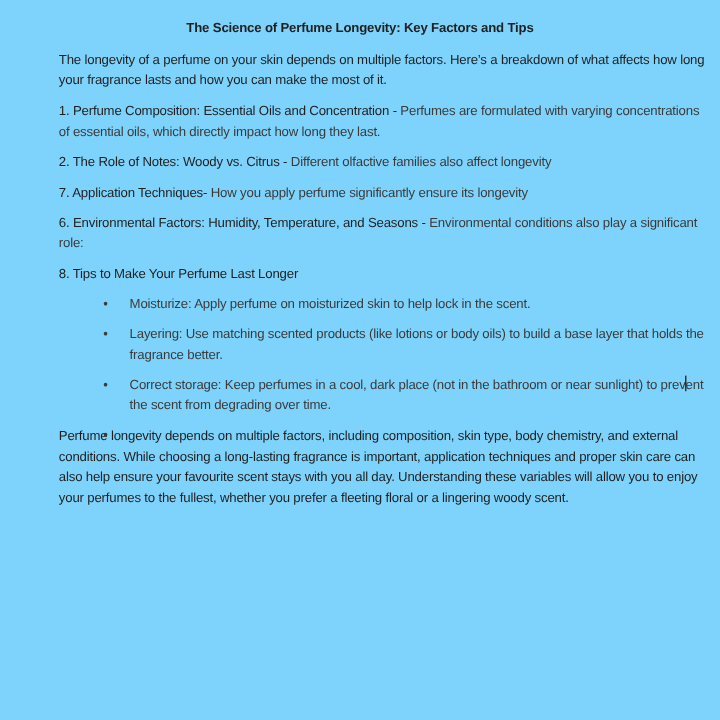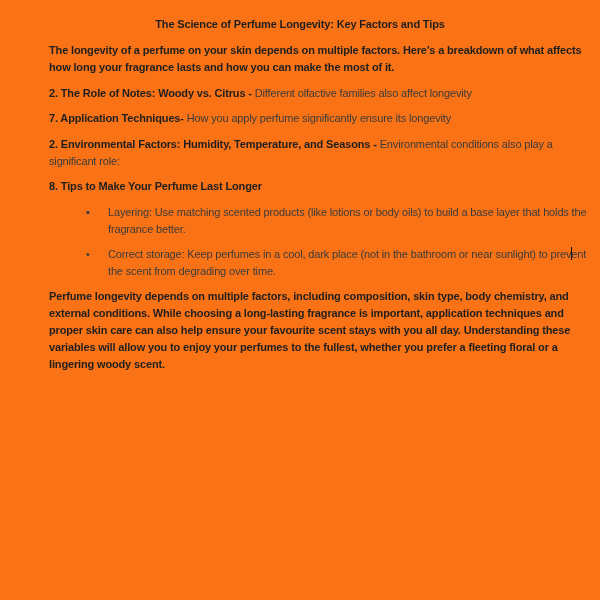--- a/index.html
+++ b/index.html
@@ -6,40 +6,40 @@
     margin: 0;
     padding: 0;
     background: #ffffff;
   }
   .page {
     position: relative;
     width: 600px;
     height: 600px;
     box-sizing: border-box;
     padding: 16px 11px 0 49px;
-    background: #f97316;
+    background: #7dd3fc;
     font-family: "Liberation Sans", "DejaVu Sans", sans-serif;
     font-size: 11px;
     line-height: 17px;
     letter-spacing: -0.15px;
     color: #3b3b3b;
     overflow: hidden;
     cursor: text;
   }
   .title {
     margin: 0 -11px 9px -49px; 
     text-align: center;
     font-weight: 700;
     color: #1f1f1f;
   }
   p.para {
     margin: 0 0 8.5px 0;
   }
   .bold, b {
-    font-weight: 700;
+    font-weight: 400;
     color: #1f1f1f;
   }
   ul.tips {
     list-style: none;
     margin: 0 0 8.5px 0;
     padding: 0;
   }
   ul.tips li {
     position: relative;
     padding-left: 59px;
@@ -62,37 +62,39 @@
 </style>
 </head>
 <body>
 
 <div class="page">
 
   <p class="title">The Science of Perfume Longevity: Key Factors and Tips</p>
 
   <p class="para bold">The longevity of a perfume on your skin depends on multiple factors. Here’s a breakdown of what affects how long your fragrance lasts and how you can make the most of it.</p>
 
+  <p class="para"><b>1. Perfume Composition: Essential Oils and Concentration -</b>
+    <span>Perfumes are formulated with varying concentrations of essential oils, which directly impact how long they last.</span></p>
 
   <p class="para"><b>2. The Role of Notes: Woody vs. Citrus -</b>
     <span>Different olfactive families also affect longevity</span></p>
 
 
 
   <p class="para"><b>7. Application Techniques-</b>
     <span>How you apply perfume significantly ensure its longevity</span></p>
 
-  <p class="para"><b>2. Environmental Factors: Humidity, Temperature, and Seasons -</b>
+  <p class="para"><b>6. Environmental Factors: Humidity, Temperature, and Seasons -</b>
     <span>Environmental conditions also play a significant role:</span></p>
 
   <p class="para bold">8. Tips to Make Your Perfume Last Longer</p>
 
   <ul class="tips">
     <li>
-      <span class="bullet">•</span>
+      <span class="bullet">•</span><span>Moisturize: Apply perfume on moisturized skin to help lock in the scent.</span>
     </li>
     <li>
       <span class="bullet">•</span><span>Layering: Use matching scented products (like lotions or body oils) to build a base layer that holds the fragrance better.</span>
     </li>
     <li>
       <span class="bullet">•</span><span>Correct storage: Keep perfumes in a cool, dark place (not in the bathroom or near sunlight) to prev</span><span class="caret"></span><span>ent the scent from degrading over time.</span>
     </li>
     <li>
       <span class="bullet">•</span>
     </li>

